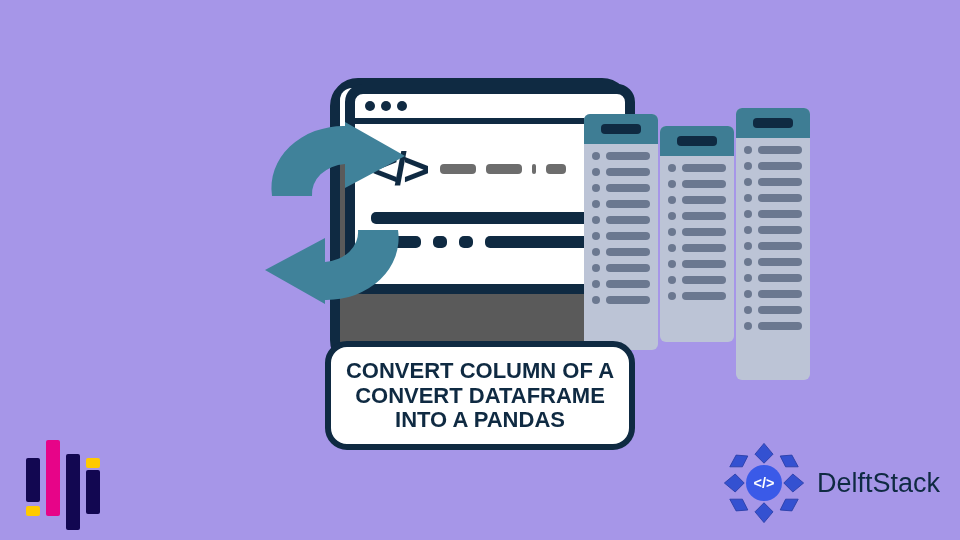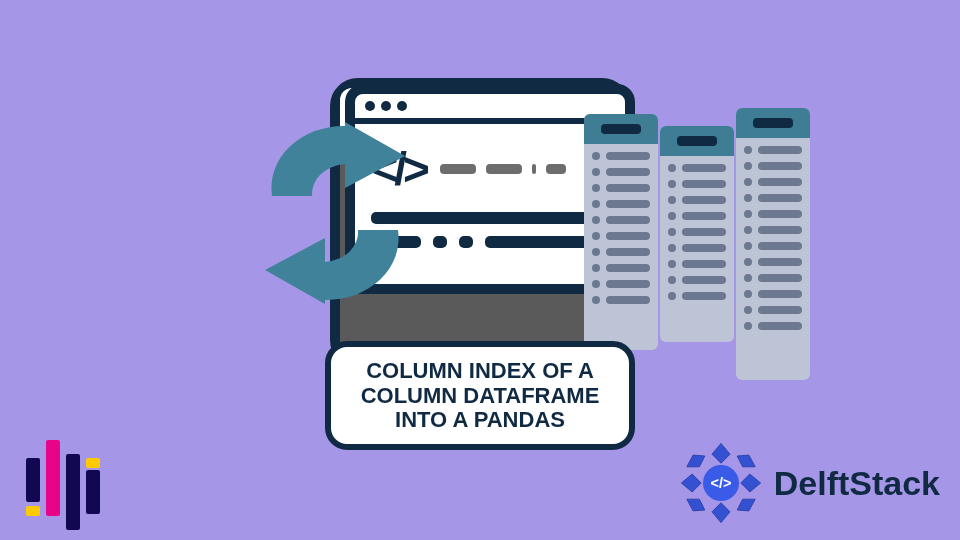--- a/index.html
+++ b/index.html
@@ -182,22 +182,22 @@
   .brand {
     position: absolute;
     right: 20px;
     bottom: 12px;
     display: flex;
     align-items: center;
     gap: 8px;
     color: #0f2a42;
   }
   .brand-text {
-    font-size: 34px;
-    font-weight: 700;
+    font-size: 27px;
+    font-weight: 400;
   }
   .rosette {
     width: 90px; height: 90px; position: relative;
   }
 </style>
 </head>
 <body>
 
 <div class="center-group">
 
@@ -384,22 +384,22 @@
           <div class="bar"></div>
         </div>
       <div class="cell">
           <div class="dot"></div>
           <div class="bar"></div>
         </div>
     </div>
   </div>
 
   <div class="caption">
-    <div>COLUMN INDEX OF A</div>
-    <div>COLUMN DATAFRAME</div>
+    <div>CONVERT COLUMN OF A</div>
+    <div>CONVERT DATAFRAME</div>
     <div>INTO A PANDAS</div>
   </div>
 </div>
 
 <div class="pandas-icon">
   <div class="bar" style="left:6px; top:18px; height:44px; background:#120751;"></div>
   <div class="bar" style="left:6px; top:66px; height:10px; background:#ffca00;"></div>
   <div class="bar" style="left:26px; top:0px; height:76px; background:#e70488;"></div>
   <div class="bar" style="left:46px; top:14px; height:76px; background:#120751;"></div>
   <div class="bar" style="left:66px; top:30px; height:44px; background:#120751;"></div>

